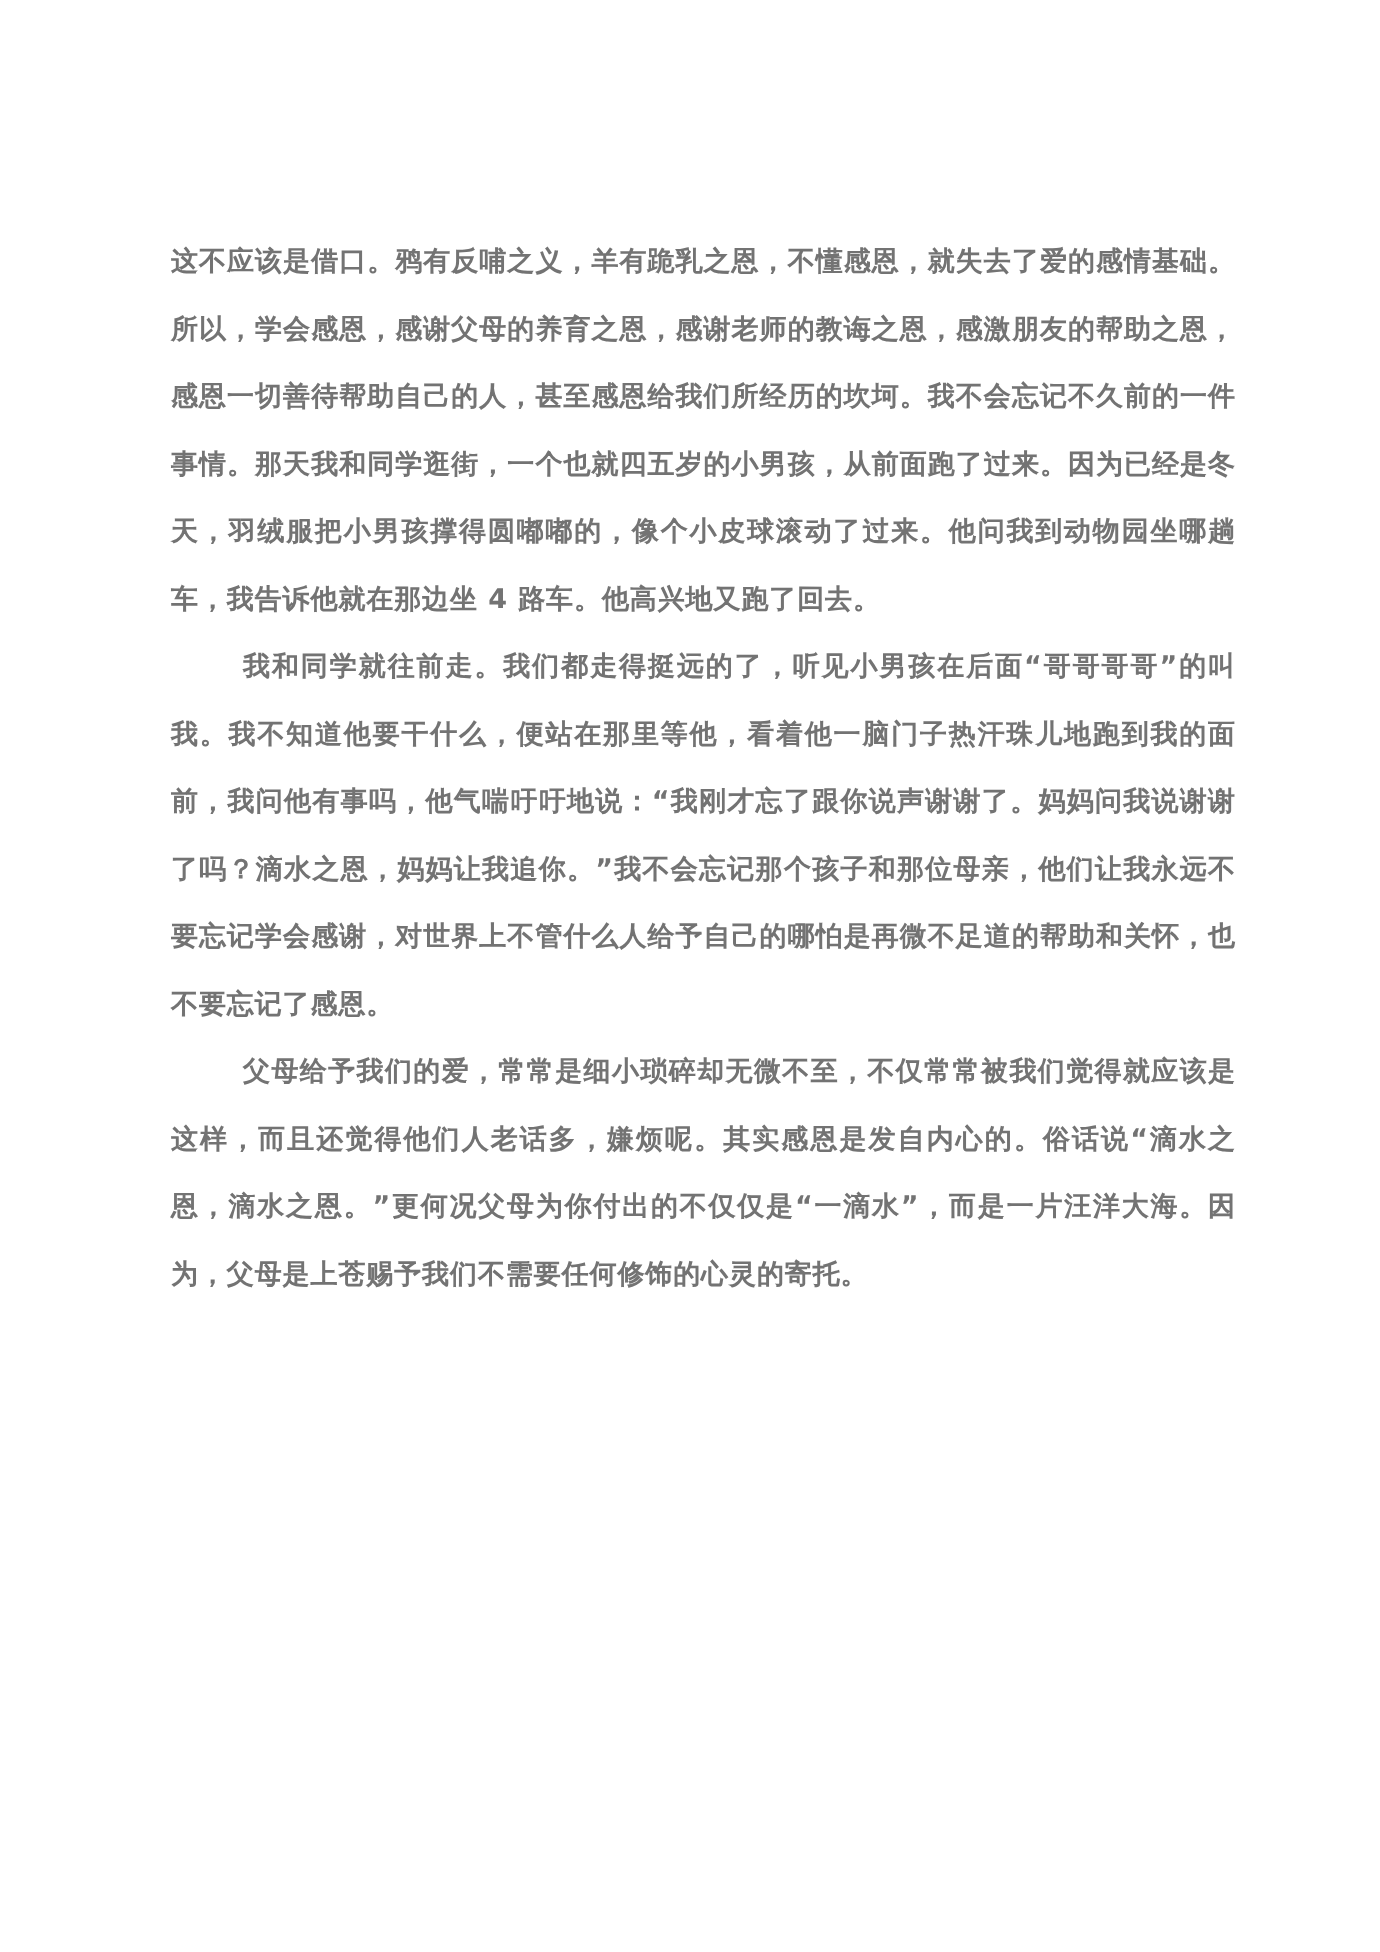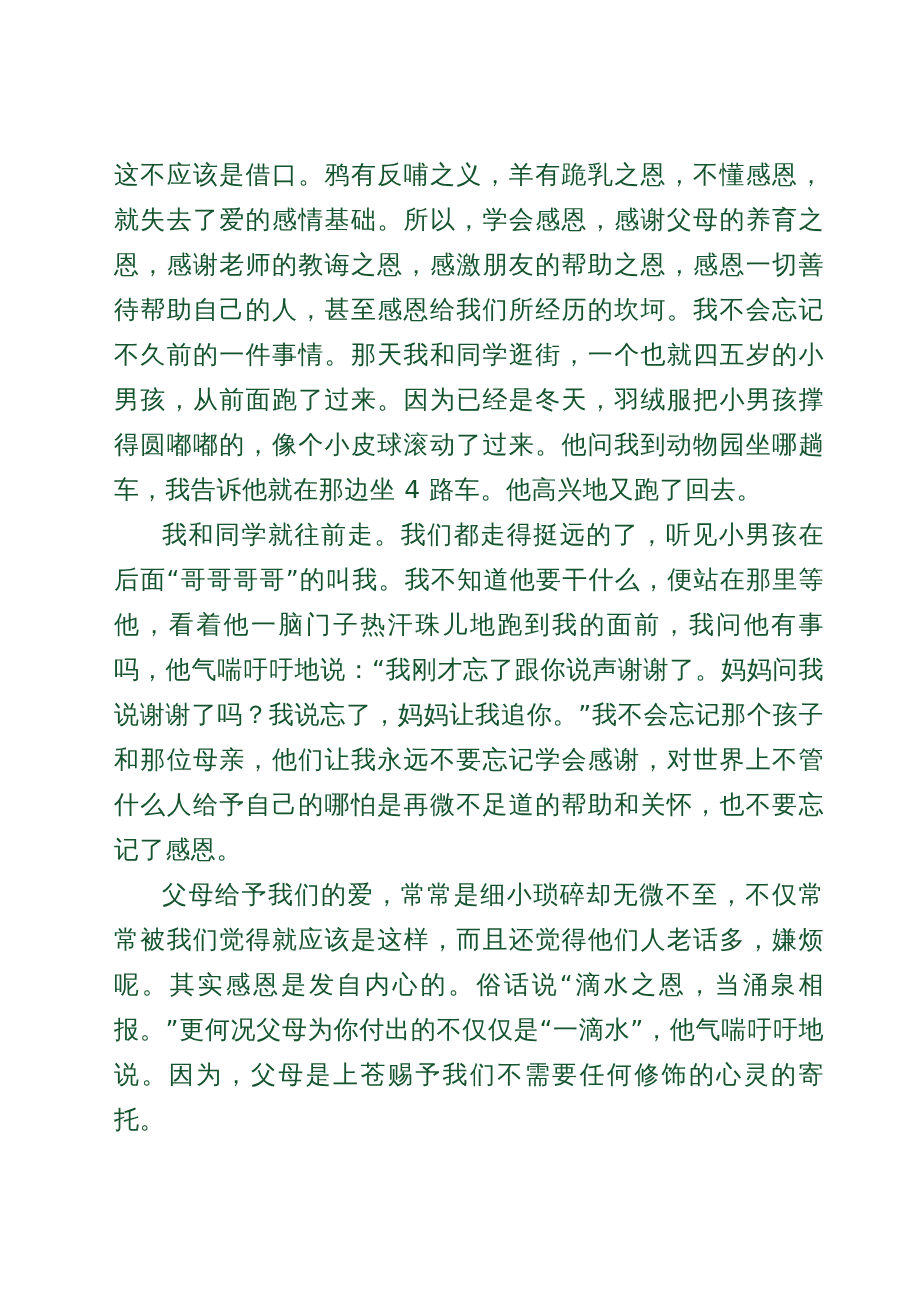--- a/index.html
+++ b/index.html
@@ -21,43 +21,43 @@
     box-sizing: border-box;
   }
   .text-body {
     position: absolute;
     left: 114px;
     top: 152px;
     width: 710px;
   }
   .para {
     margin: 0 0 0 0;
-    color: #14532d;
-    font-size: 25px;
+    color: #737373;
+    font-size: 18px;
     line-height: 45px;
     text-align: justify;
     text-justify: inter-character;
     letter-spacing: 0.6px;
-    font-weight: 400;
+    font-weight: 700;
     text-indent: 0;
     word-break: break-all;
     -webkit-font-smoothing: antialiased;
   }
   .para.indent {
     text-indent: 48px;
   }
   .para.last {
     text-align: left;
   }
   .para.p1 {
     text-align: justify;
   }
 </style>
 </head>
 <body>
 
 <div class="page">
   <div class="text-body">
     <p class="para p1">这不应该是借口。鸦有反哺之义，羊有跪乳之恩，不懂感恩，就失去了爱的感情基础。所以，学会感恩，感谢父母的养育之恩，感谢老师的教诲之恩，感激朋友的帮助之恩，感恩一切善待帮助自己的人，甚至感恩给我们所经历的坎坷。我不会忘记不久前的一件事情。那天我和同学逛街，一个也就四五岁的小男孩，从前面跑了过来。因为已经是冬天，羽绒服把小男孩撑得圆嘟嘟的，像个小皮球滚动了过来。他问我到动物园坐哪趟车，我告诉他就在那边坐 4 路车。他高兴地又跑了回去。</p>
-    <p class="para indent">我和同学就往前走。我们都走得挺远的了，听见小男孩在后面“哥哥哥哥”的叫我。我不知道他要干什么，便站在那里等他，看着他一脑门子热汗珠儿地跑到我的面前，我问他有事吗，他气喘吁吁地说：“我刚才忘了跟你说声谢谢了。妈妈问我说谢谢了吗？我说忘了，妈妈让我追你。”我不会忘记那个孩子和那位母亲，他们让我永远不要忘记学会感谢，对世界上不管什么人给予自己的哪怕是再微不足道的帮助和关怀，也不要忘记了感恩。</p>
-    <p class="para indent">父母给予我们的爱，常常是细小琐碎却无微不至，不仅常常被我们觉得就应该是这样，而且还觉得他们人老话多，嫌烦呢。其实感恩是发自内心的。俗话说“滴水之恩，当涌泉相报。”更何况父母为你付出的不仅仅是“一滴水”，他气喘吁吁地说。因为，父母是上苍赐予我们不需要任何修饰的心灵的寄托。</p>
+    <p class="para indent">我和同学就往前走。我们都走得挺远的了，听见小男孩在后面“哥哥哥哥”的叫我。我不知道他要干什么，便站在那里等他，看着他一脑门子热汗珠儿地跑到我的面前，我问他有事吗，他气喘吁吁地说：“我刚才忘了跟你说声谢谢了。妈妈问我说谢谢了吗？滴水之恩，妈妈让我追你。”我不会忘记那个孩子和那位母亲，他们让我永远不要忘记学会感谢，对世界上不管什么人给予自己的哪怕是再微不足道的帮助和关怀，也不要忘记了感恩。</p>
+    <p class="para indent">父母给予我们的爱，常常是细小琐碎却无微不至，不仅常常被我们觉得就应该是这样，而且还觉得他们人老话多，嫌烦呢。其实感恩是发自内心的。俗话说“滴水之恩，滴水之恩。”更何况父母为你付出的不仅仅是“一滴水”，而是一片汪洋大海。因为，父母是上苍赐予我们不需要任何修饰的心灵的寄托。</p>
   </div>
 </div>
 
 </body></html>

